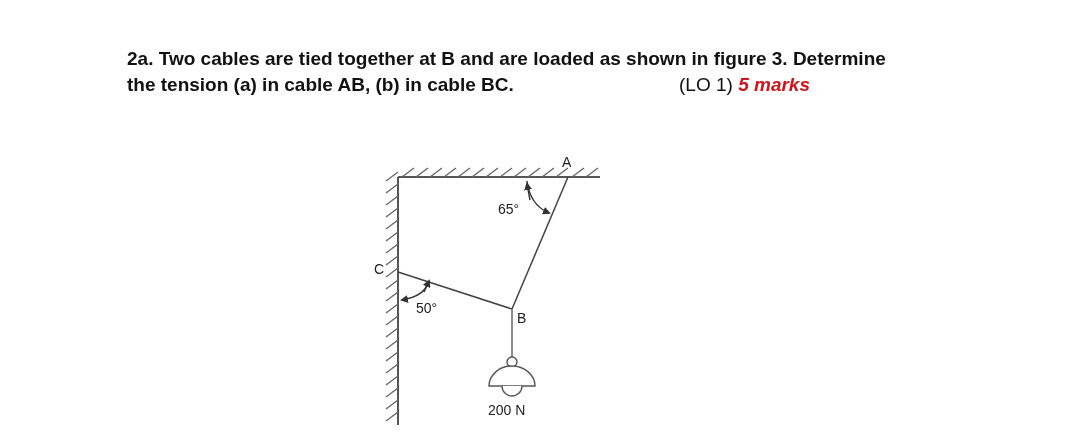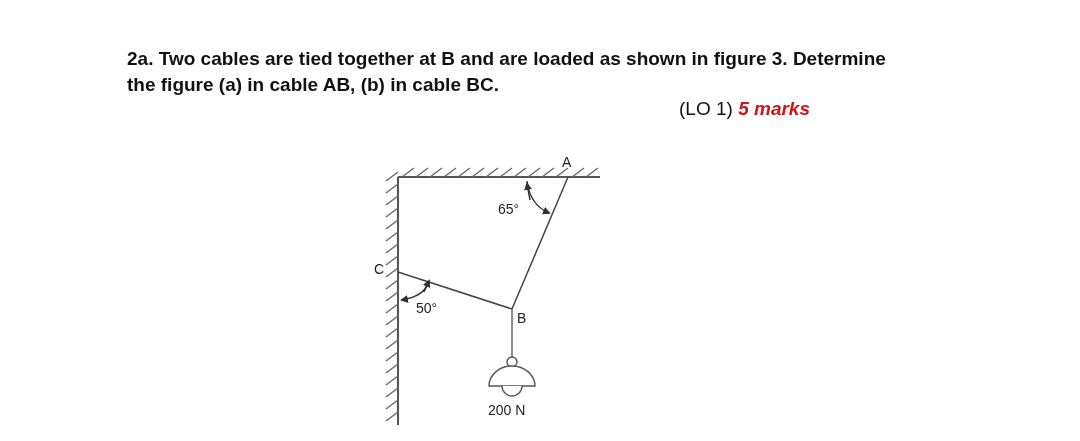--- a/index.html
+++ b/index.html
@@ -3,35 +3,35 @@
 <meta charset="utf-8">
 <style>
   html, body { margin: 0; padding: 0; background: #ffffff; }
   body { width: 1080px; height: 441px; position: relative; overflow: hidden;
          font-family: "Liberation Sans", sans-serif; color: #111; }
   .question { position: absolute; left: 127px; top: 46px; width: 900px;
               font-size: 19px; line-height: 26px; }
   .q-line { white-space: nowrap; }
   .q-num { font-weight: bold; }
   .q-text { font-weight: bold; text-align: center; }
-  .lo { position: absolute; left: 679px; top: 72px; font-size: 19px; line-height: 26px; white-space: nowrap; margin-top: 24px; }
+  .lo { position: absolute; left: 679px; top: 72px; font-size: 19px; line-height: 26px; white-space: nowrap; }
   .marks { color: #d0141a; font-weight: bold; font-style: italic; }
   svg { position: absolute; left: 0; top: 0; }
   .lbl { font-family: "Liberation Sans", sans-serif; font-size: 14px; fill: #222; }
 </style>
 </head>
 <body>
 
 <div class="question">
   <div class="q-line">
     <span class="q-num">2a.</span>
     <span class="q-text">Two cables are tied together at B and are loaded as shown in figure 3. Determine</span>
   </div>
   <div class="q-line">
-    <span class="q-text">the figure (a) in cable AB, (b) in cable BC.</span>
+    <span class="q-text">the tension (a) in cable AB, (b) in cable BC.</span>
   </div>
 </div>
 <div class="lo">
   <span>(LO 1)</span>
   <span class="marks">5 marks</span>
 </div>
 
 <svg width="1080" height="441" viewBox="0 0 1080 441">
   <defs>
     <marker id="arr" markerWidth="8" markerHeight="8" refX="6" refY="4" orient="auto" markerUnits="userSpaceOnUse">

